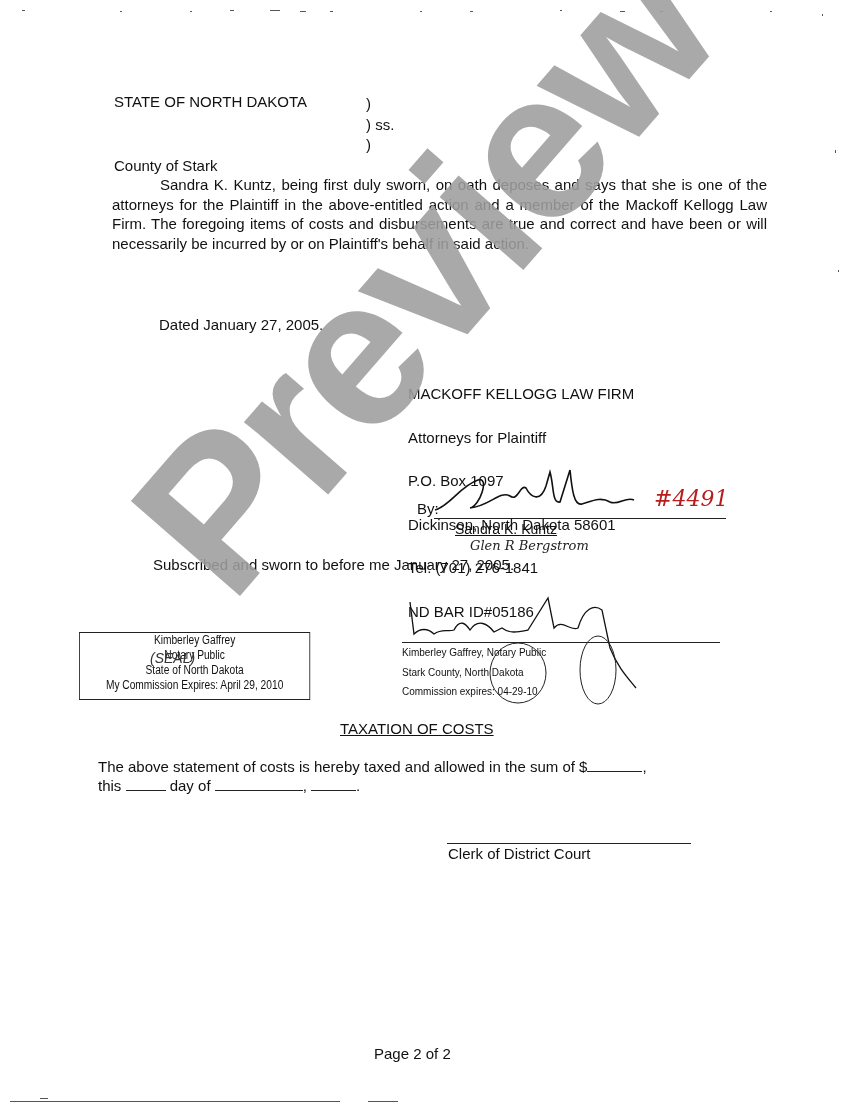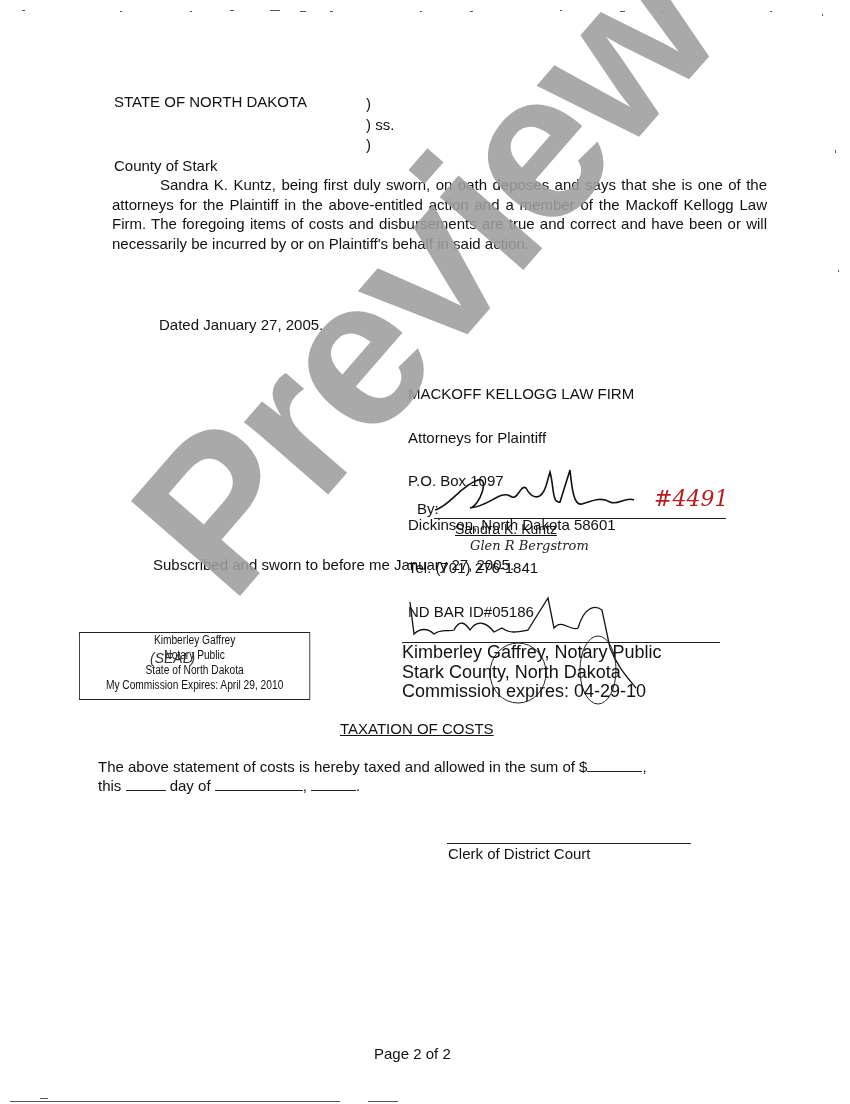--- a/index.html
+++ b/index.html
@@ -16,21 +16,21 @@
   .firm { position: absolute; left: 408px; top: 360px; font-size: 15px; line-height: 19.5px; }
   .firm div { white-space: nowrap; margin-top: 24px; }
   .sig-line { position: absolute; height: 1px; background: #222; }
   .underline { text-decoration: underline; }
   .stamp { position: absolute; left: 79px; top: 632px; width: 230px; height: 66px;
            border: 1.5px solid #222; font-family: "Liberation Sans", sans-serif;
            font-size: 12px; line-height: 15px; text-align: center; transform: scaleX(0.85);
            transform-origin: left top; width: 270px; }
   .stamp div { white-space: nowrap; }
   .seal { position: absolute; left: 150px; top: 650px; font-size: 14px; color: #333; font-style: italic; }
-  .notary { position: absolute; left: 402px; top: 643px; font-size: 18px; line-height: 19.5px; }
+  .notary { position: absolute; left: 402px; top: 643px; font-size: 10px; line-height: 19.5px; }
   .blank { display: inline-block; border-bottom: 1px solid #222; height: 14px; vertical-align: baseline; }
   .watermark { position: absolute; left: 85px; top: 480px; font-family: "Liberation Sans", sans-serif;
                font-weight: bold; font-size: 210px; color: #9e9e9e; opacity: 0.88;
                transform: rotate(-49deg); transform-origin: left top; letter-spacing: -6px;
                pointer-events: none; white-space: nowrap; }
   .scribble { position: absolute; pointer-events: none; }
   .scan-dots { position: absolute; left: 0; top: 0; width: 850px; height: 1104px; pointer-events: none; }
 </style>
 </head>
 <body>

